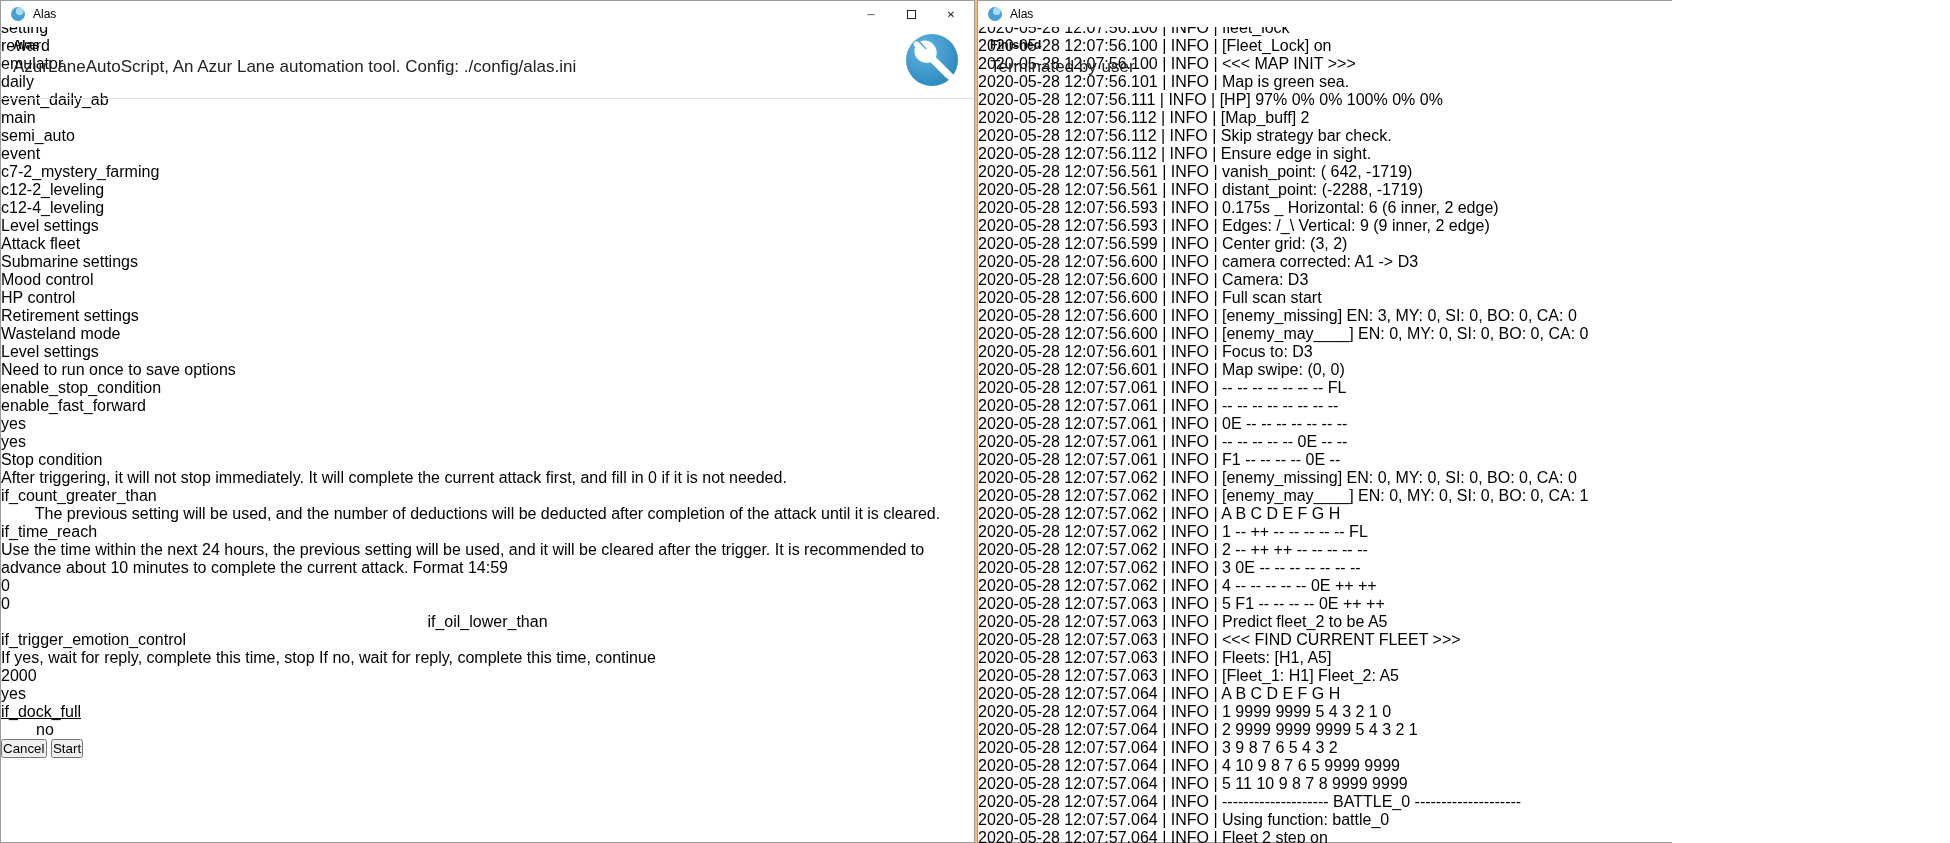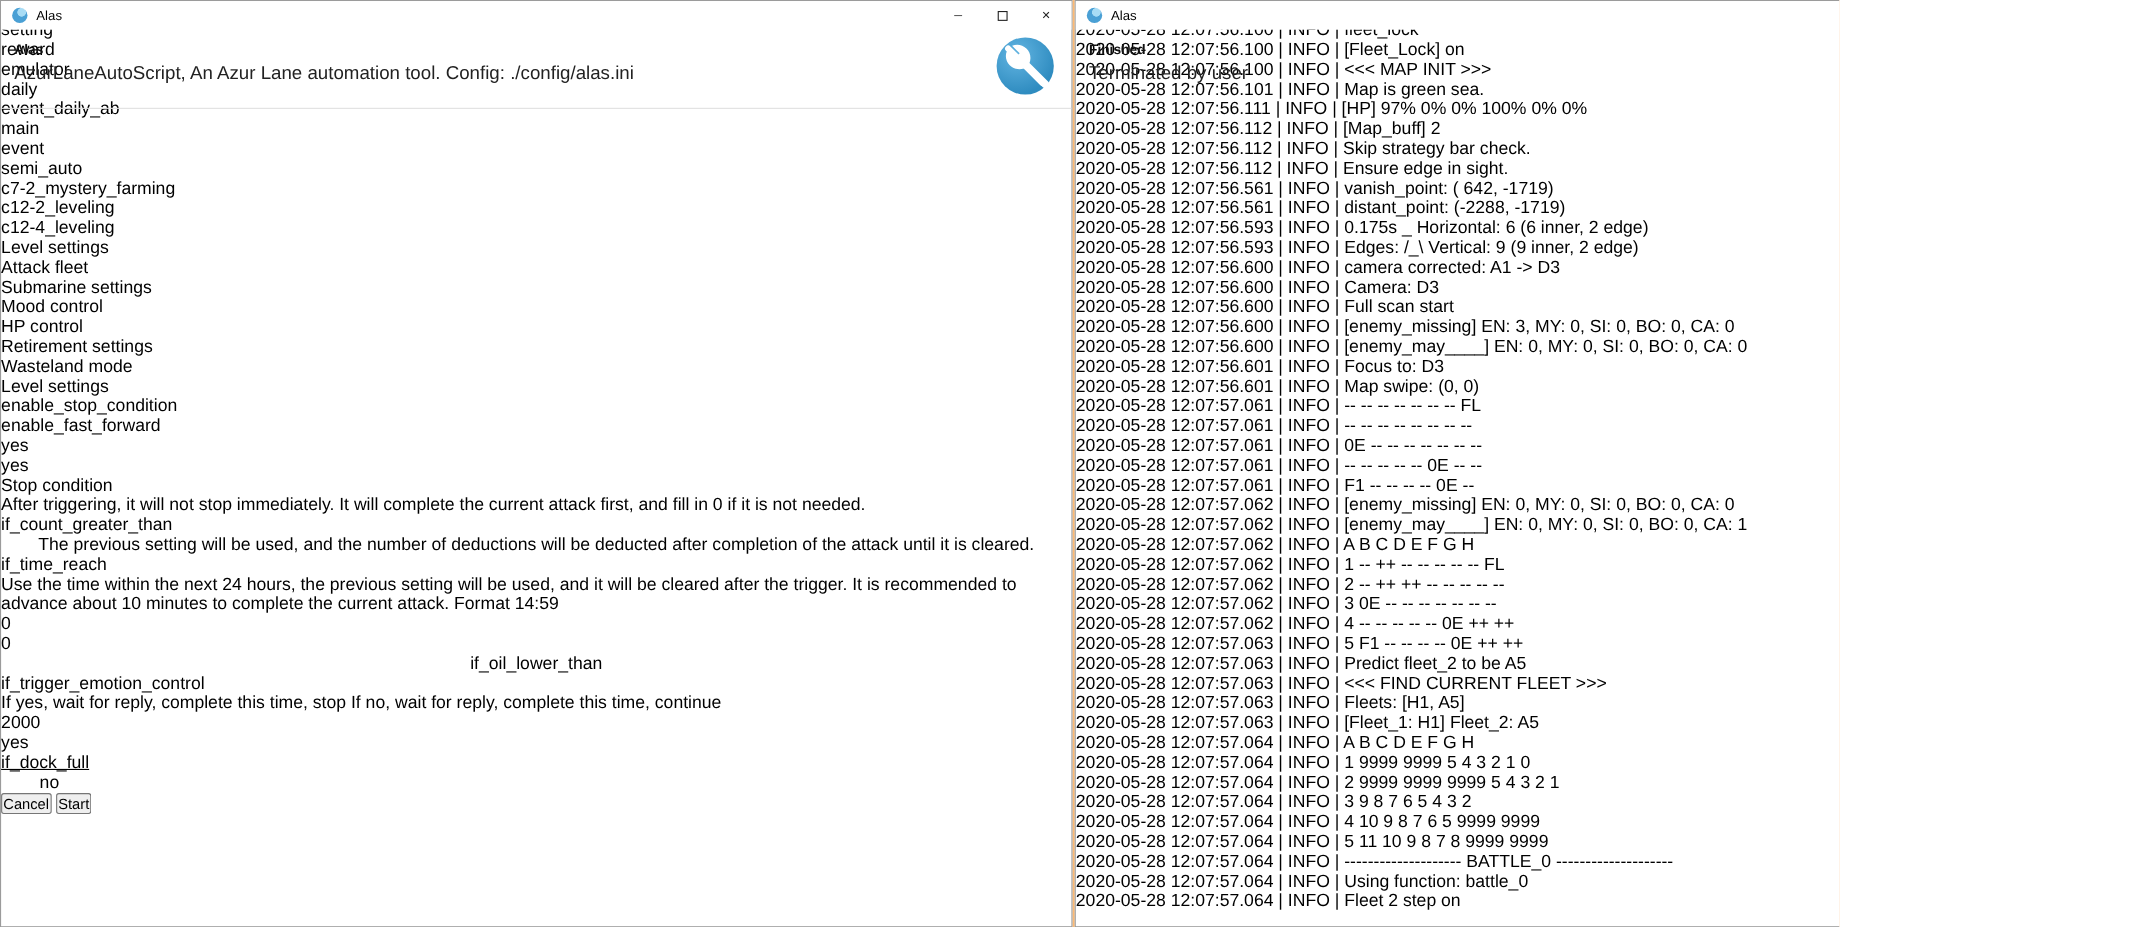--- a/index.html
+++ b/index.html
@@ -121,38 +121,39 @@
     <div class="hdr-divider"></div>
 
     <div class="side-label">Function</div>
     <div class="listbox">
         <div class="list-item selected">setting</div>
         <div class="list-item">reward</div>
         <div class="list-item">emulator</div>
         <div class="list-item">daily</div>
         <div class="list-item">event_daily_ab</div>
         <div class="list-item">main</div>
+        <div class="list-item">semi_auto</div>
         <div class="list-item">event</div>
-        <div class="list-item">semi_auto</div>
         <div class="list-item">c7-2_mystery_farming</div>
         <div class="list-item">c12-2_leveling</div>
         <div class="list-item">c12-4_leveling</div>
       </div>
 
     <div class="tabbar">
         <div class="tab active">Level settings</div>
         <div class="tab">Attack fleet</div>
         <div class="tab">Submarine settings</div>
         <div class="tab">Mood control</div>
         <div class="tab">HP control</div>
         <div class="tab">Retirement settings</div>
         <div class="tab">Wasteland mode</div>
       </div>
     <div class="tabpanel">
       <div class="sec-heading" style="left:11px; top:15px;">Level settings</div>
+      <div class="sec-note" style="left:11px; top:40px;">Need to run once to save options</div>
       <div class="hrule" style="top:63px;"></div>
 
       <div class="f-label col-l" style="top:84px;">enable_stop_condition</div>
       <div class="f-label col-r" style="top:84px;">enable_fast_forward</div>
       <div class="combo col-l" style="top:126px;">
         <span>yes</span>
         <span class="chev"></span>
       </div>
       <div class="combo col-r" style="top:126px;">
         <span>yes</span>
@@ -231,20 +232,21 @@
           <div class="log-line">2020-05-28 12:07:56.100 | INFO | &lt;&lt;&lt; MAP INIT &gt;&gt;&gt;</div>
           <div class="log-line">2020-05-28 12:07:56.101 | INFO | Map is green sea.</div>
           <div class="log-line">2020-05-28 12:07:56.111 | INFO | [HP]  97%   0%   0% 100%   0%   0%</div>
           <div class="log-line">2020-05-28 12:07:56.112 | INFO | [Map_buff] 2</div>
           <div class="log-line">2020-05-28 12:07:56.112 | INFO | Skip strategy bar check.</div>
           <div class="log-line">2020-05-28 12:07:56.112 | INFO | Ensure edge in sight.</div>
           <div class="log-line">2020-05-28 12:07:56.561 | INFO |          vanish_point: (  642, -1719)</div>
           <div class="log-line">2020-05-28 12:07:56.561 | INFO |         distant_point: (-2288, -1719)</div>
           <div class="log-line">2020-05-28 12:07:56.593 | INFO | 0.175s  _    Horizontal: 6 (6 inner, 2 edge)</div>
           <div class="log-line">2020-05-28 12:07:56.593 | INFO | Edges: /_\     Vertical: 9 (9 inner, 2 edge)</div>
+          <div class="log-line">2020-05-28 12:07:56.599 | INFO |           Center grid: (3, 2)</div>
           <div class="log-line">2020-05-28 12:07:56.600 | INFO |      camera corrected: A1 -&gt; D3</div>
           <div class="log-line">2020-05-28 12:07:56.600 | INFO |                Camera: D3</div>
           <div class="log-line">2020-05-28 12:07:56.600 | INFO | Full scan start</div>
           <div class="log-line">2020-05-28 12:07:56.600 | INFO | [enemy_missing] EN: 3, MY: 0, SI: 0, BO: 0, CA: 0</div>
           <div class="log-line">2020-05-28 12:07:56.600 | INFO | [enemy_may____] EN: 0, MY: 0, SI: 0, BO: 0, CA: 0</div>
           <div class="log-line">2020-05-28 12:07:56.601 | INFO | Focus to: D3</div>
           <div class="log-line">2020-05-28 12:07:56.601 | INFO | Map swipe: (0, 0)</div>
           <div class="log-line">2020-05-28 12:07:57.061 | INFO | -- -- -- -- -- -- -- FL</div>
           <div class="log-line">2020-05-28 12:07:57.061 | INFO | -- -- -- -- -- -- -- --</div>
           <div class="log-line">2020-05-28 12:07:57.061 | INFO | 0E -- -- -- -- -- -- --</div>

